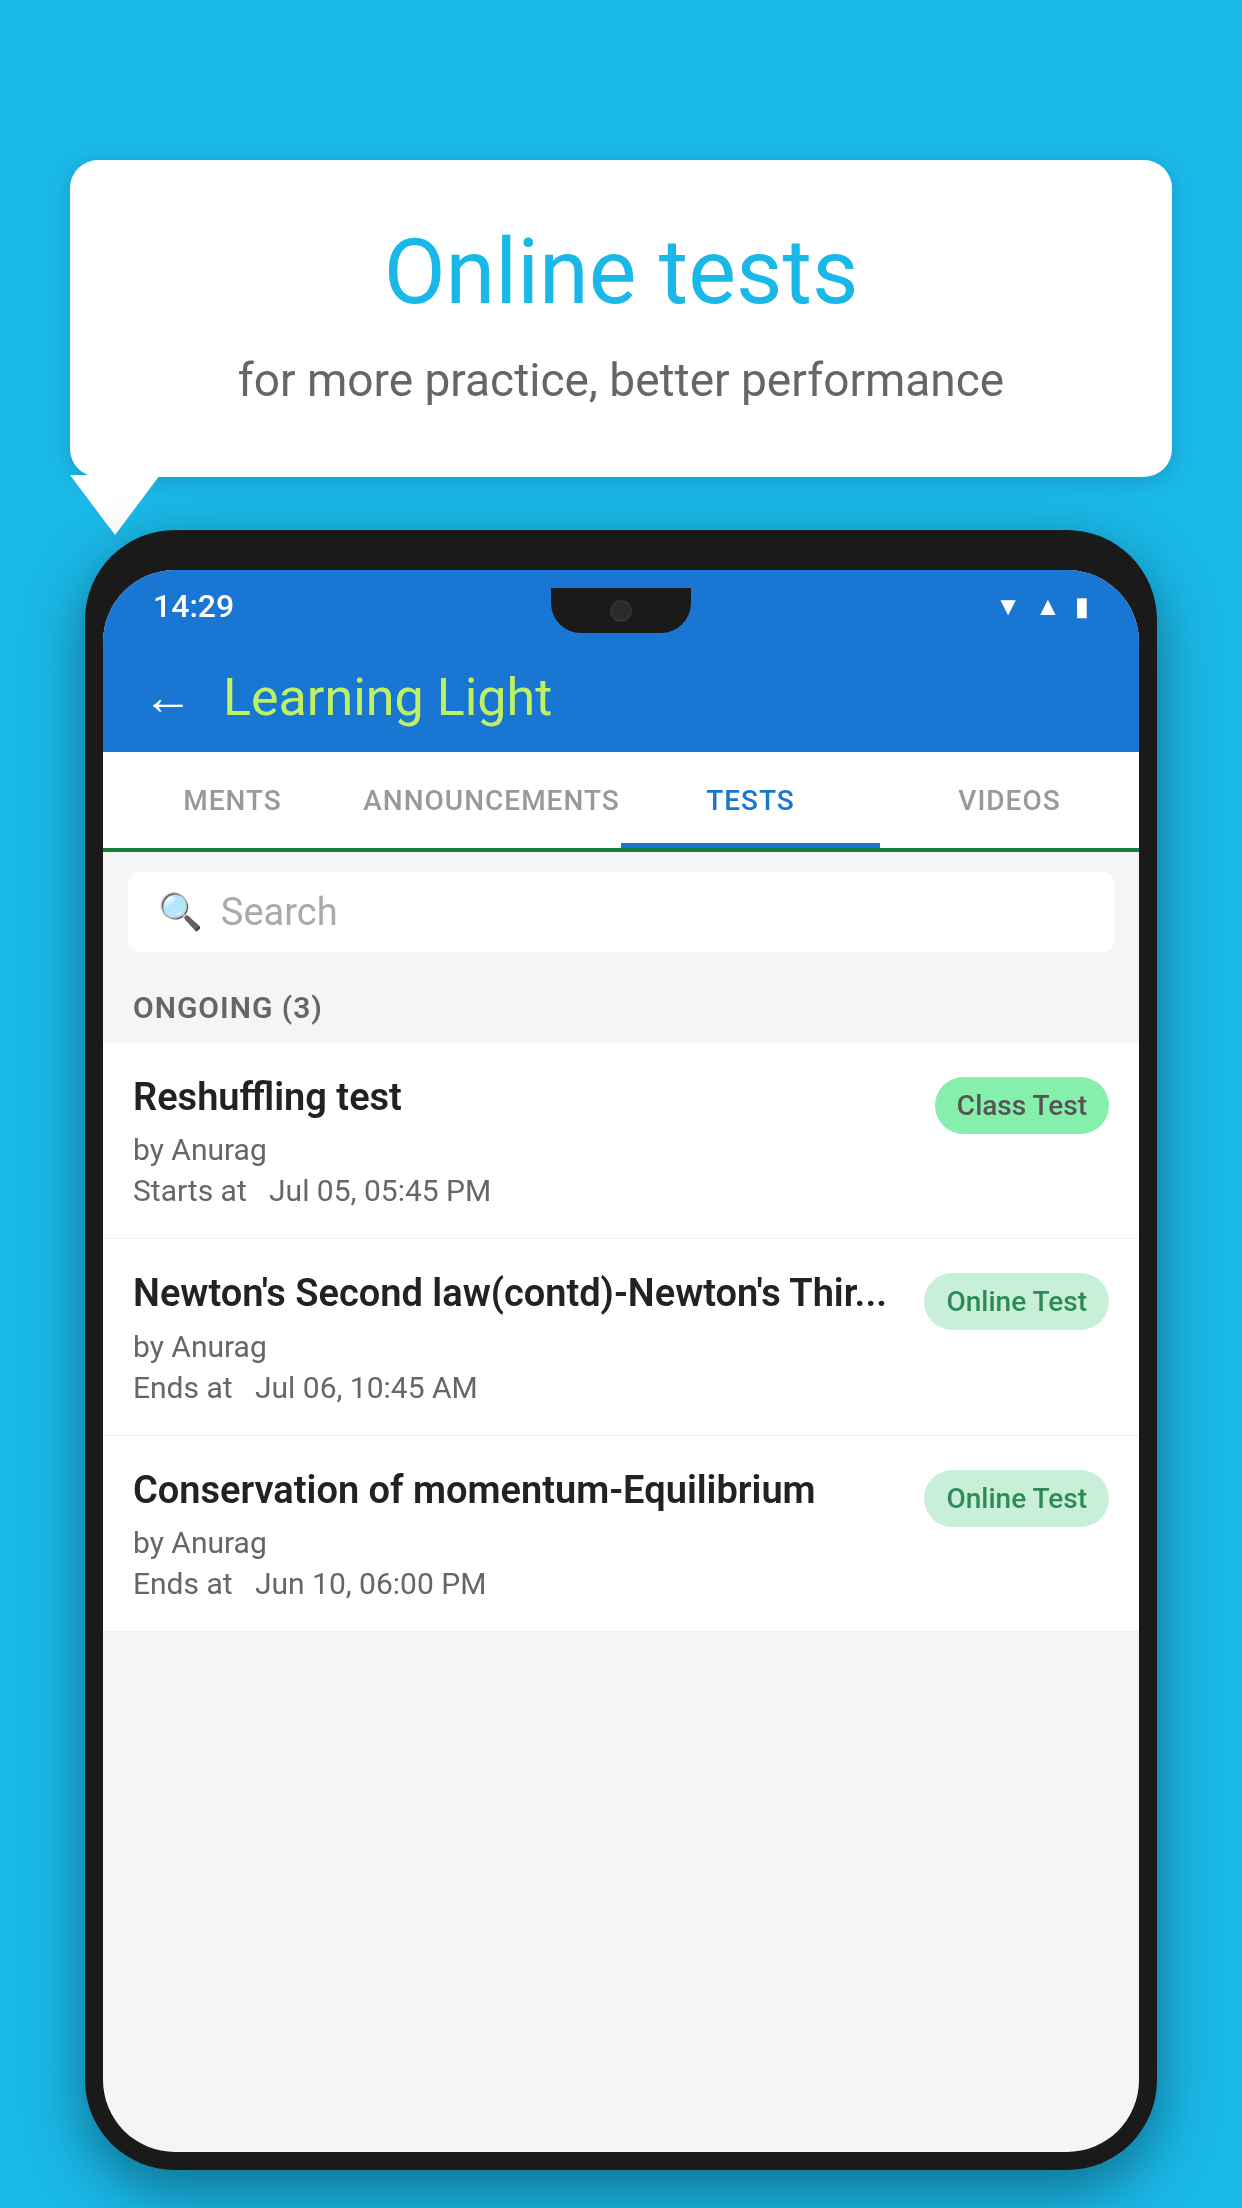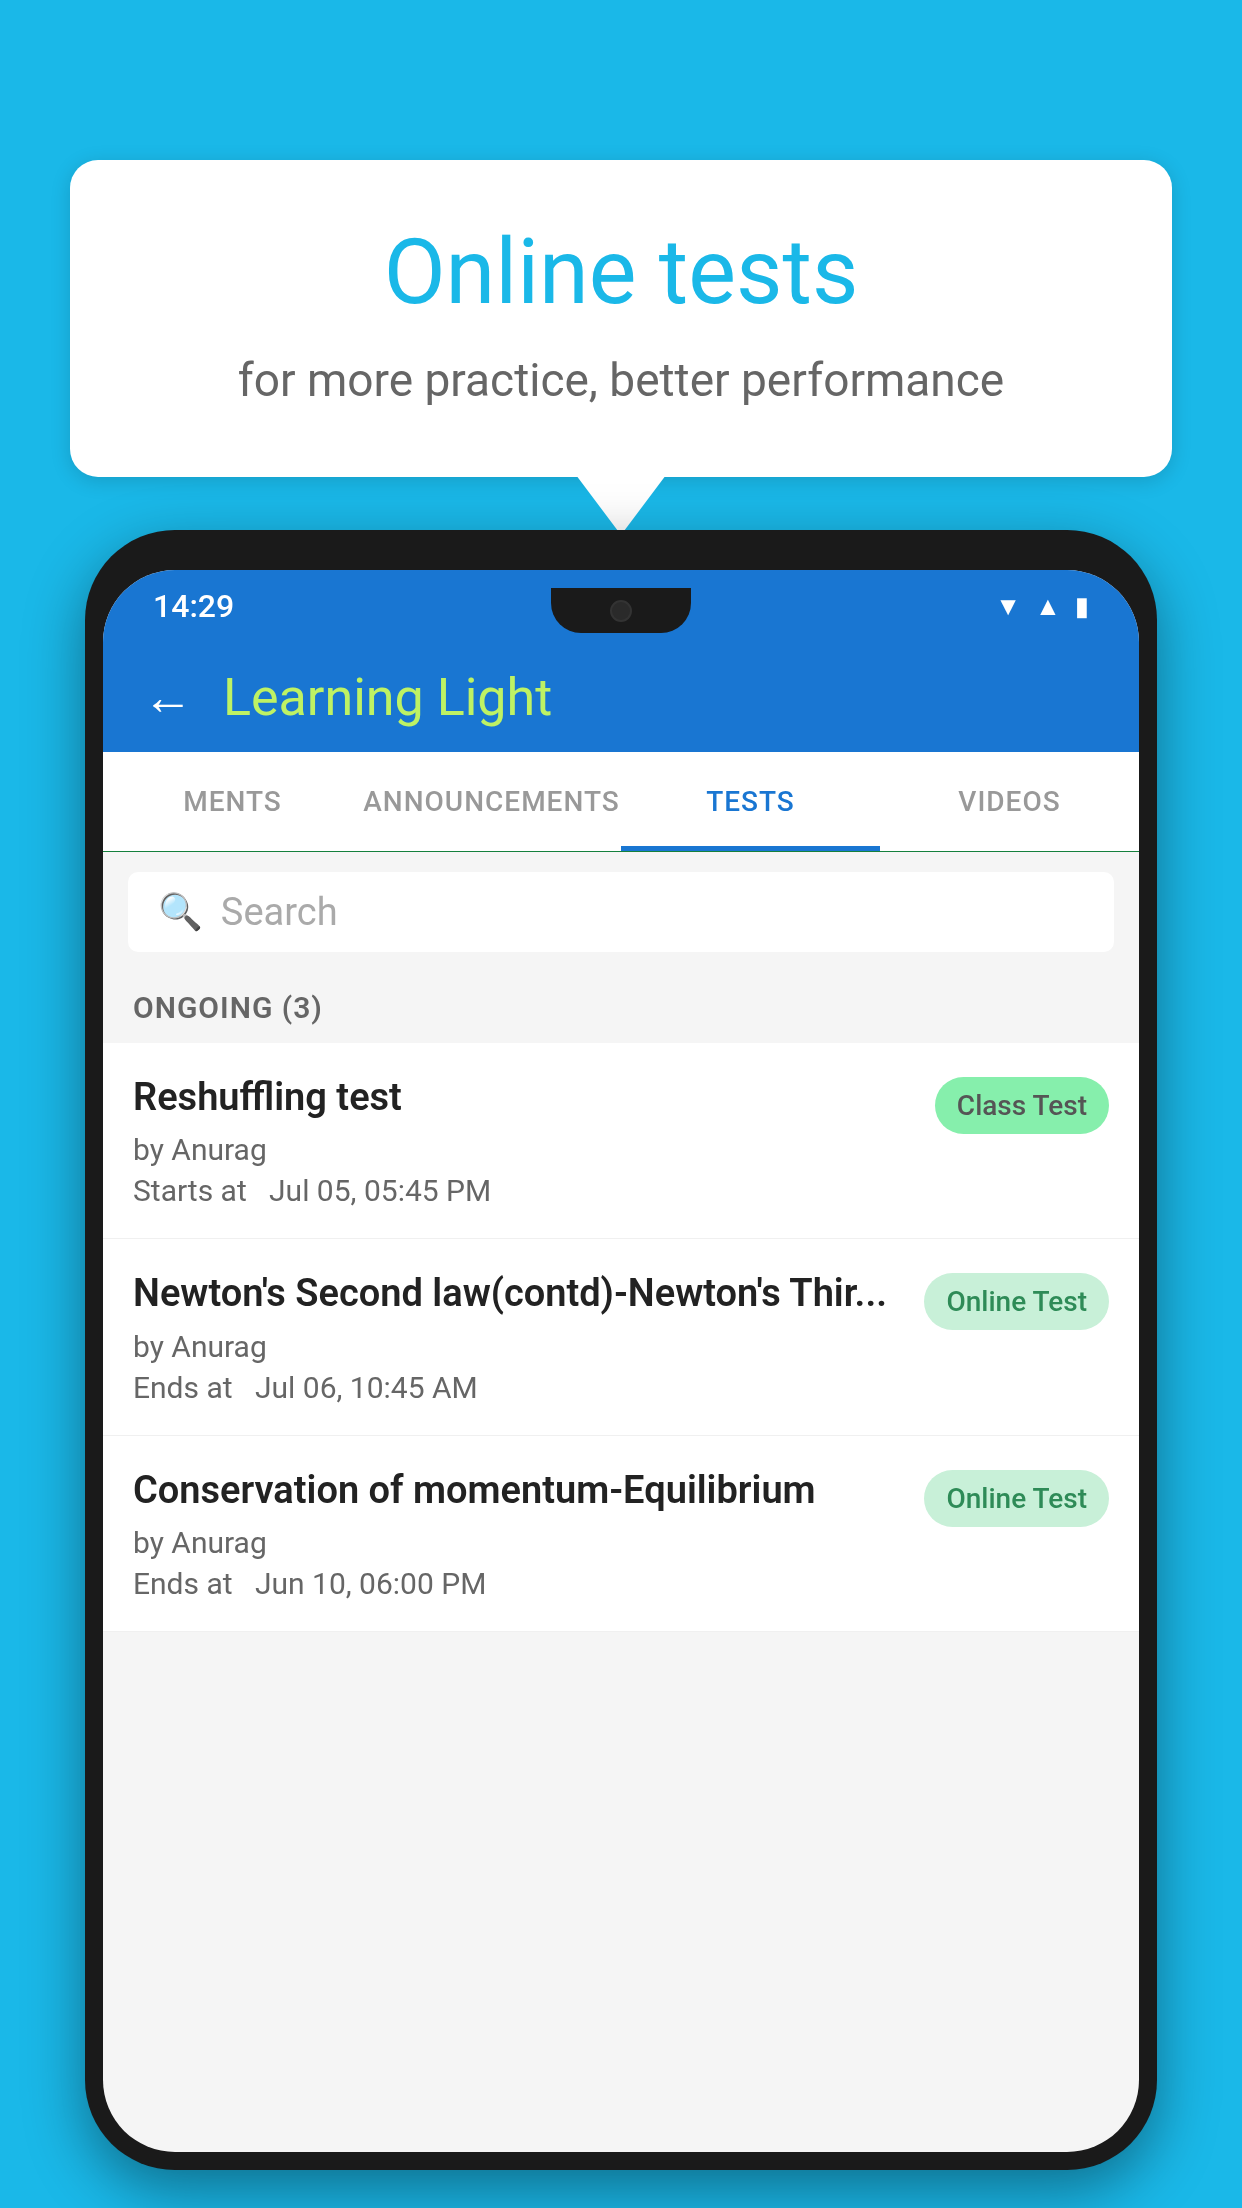--- a/index.html
+++ b/index.html
@@ -14,21 +14,20 @@
     }
 
     
     .speech-bubble-wrapper {
       position: absolute;
       top: 160px;
       left: 70px;
       right: 70px;
       display: flex;
       flex-direction: column;
-      align-items: center;
     }
 
     .speech-bubble {
       background: white;
       border-radius: 28px;
       padding: 60px 80px 70px;
       width: 100%;
       text-align: center;
       box-shadow: 0 4px 20px rgba(0,0,0,0.15);
     }
@@ -154,21 +153,21 @@
       font-size: 52px;
       font-weight: 400;
     }
 
     
     .tabs-bar {
       background: white;
       height: 100px;
       display: flex;
       align-items: stretch;
-      border-bottom: 1px solid #15803d;
+      border-bottom: 4px solid #15803d;
     }
 
     .tab-item {
       flex: 1;
       display: flex;
       align-items: center;
       justify-content: center;
       font-size: 28px;
       font-weight: 500;
       color: #999;

